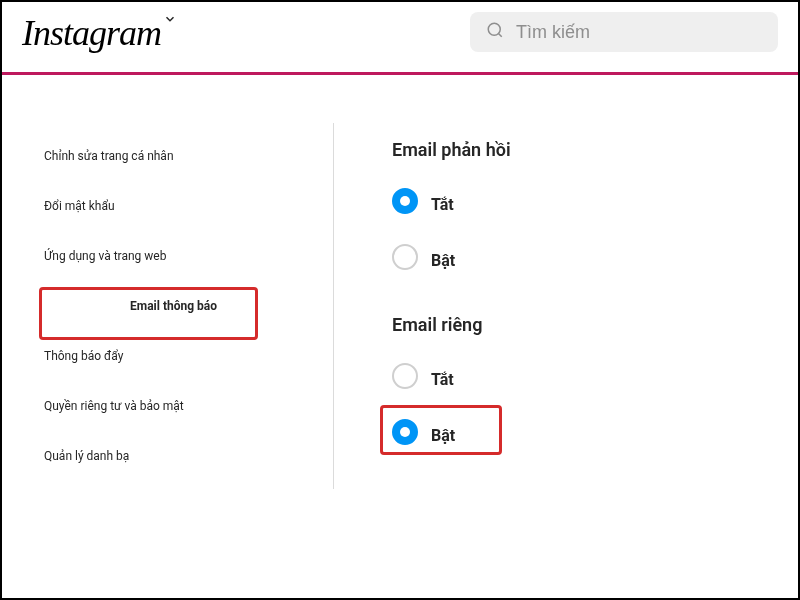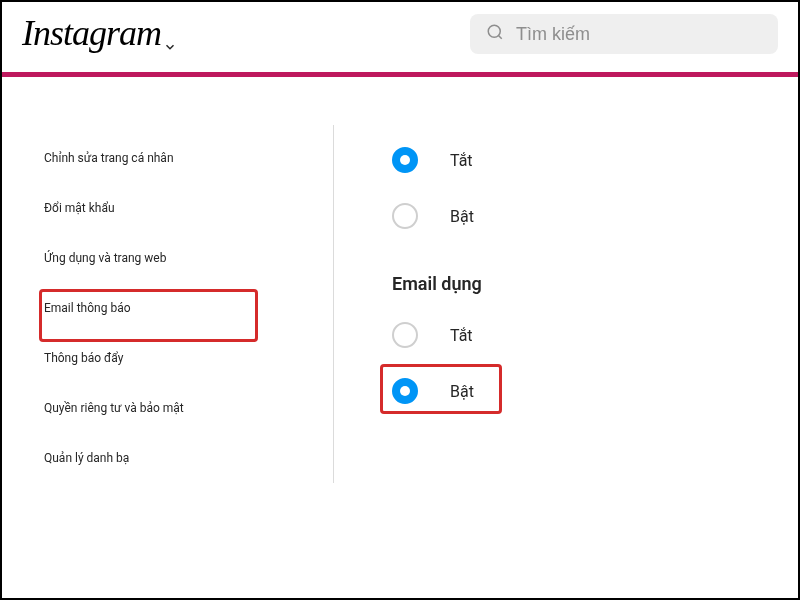--- a/index.html
+++ b/index.html
@@ -10,23 +10,23 @@
     body {
       font-family: -apple-system, BlinkMacSystemFont, "Segoe UI", Roboto, Helvetica, Arial, sans-serif;
       background: #fff;
       width: 800px;
       height: 600px;
       overflow: hidden;
       border: 2px solid #000;
     }
     .header {
       display: flex;
-      align-items: flex-end;
+      align-items: flex-start;
       padding: 10px 20px 18px 20px;
-      border-bottom: 5px solid #be185d;
+      border-bottom: 3px solid #be185d;
       gap: 0;
     }
     .logo {
       font-family: 'Brush Script MT', cursive;
       font-size: 36px;
       font-weight: 500;
       font-style: italic;
       letter-spacing: -1px;
     }
     .chevron-down {
@@ -70,21 +70,22 @@
       padding-top: 8px;
     }
     .sidebar-item {
       padding: 18px 30px;
       font-size: 12px;
       color: #262626;
       cursor: pointer;
       position: relative;
     }
     .sidebar-item.active {
-      font-weight: 400;
+      font-weight: 700;
+      text-align: center;
     }
     .highlight-red {
       position: absolute;
       border: 3px solid #d52b2b;
       border-radius: 4px;
       pointer-events: none;
     }
     .highlight-sidebar {
       left: 25px;
       top: 6px;
@@ -99,25 +100,26 @@
       margin-bottom: 20px;
     }
     .section-title {
       font-size: 18px;
       font-weight: 600;
       color: #262626;
       margin-bottom: 22px;
     }
     .radio-option {
       display: flex;
-      align-items: center;
-      gap: 32px;
+      align-items: flex-end;
+      gap: 13px;
       padding: 6px 0 24px 0;
       position: relative;
       cursor: pointer;
+      font-weight: bold;
     }
     .radio-outer {
       width: 26px;
       height: 26px;
       border-radius: 50%;
       border: 2px solid #cfcfcf;
       display: flex;
       align-items: center;
       justify-content: center;
       flex-shrink: 0;
@@ -197,39 +199,40 @@
     <div class="sidebar-item">
       <span>Quyền riêng tư và bảo mật</span>
     </div>
     <div class="sidebar-item">
       <span>Quản lý danh bạ</span>
     </div>
   </div>
 
   <div class="main">
     <div class="section">
+      <div class="section-title">Email phản hồi</div>
 
       <div class="radio-option">
         <div class="radio-outer selected">
           <div class="radio-inner"></div>
         </div>
         <span class="radio-label">Tắt</span>
       </div>
 
       <div class="radio-option">
         <div class="radio-outer">
           
         </div>
         <span class="radio-label">Bật</span>
       </div>
 
     </div>
 
     <div class="section">
-      <div class="section-title">Email dụng</div>
+      <div class="section-title">Email riêng</div>
 
       <div class="radio-option">
         <div class="radio-outer">
           
         </div>
         <span class="radio-label">Tắt</span>
       </div>
 
       <div class="radio-option">
         <div class="radio-outer selected">

